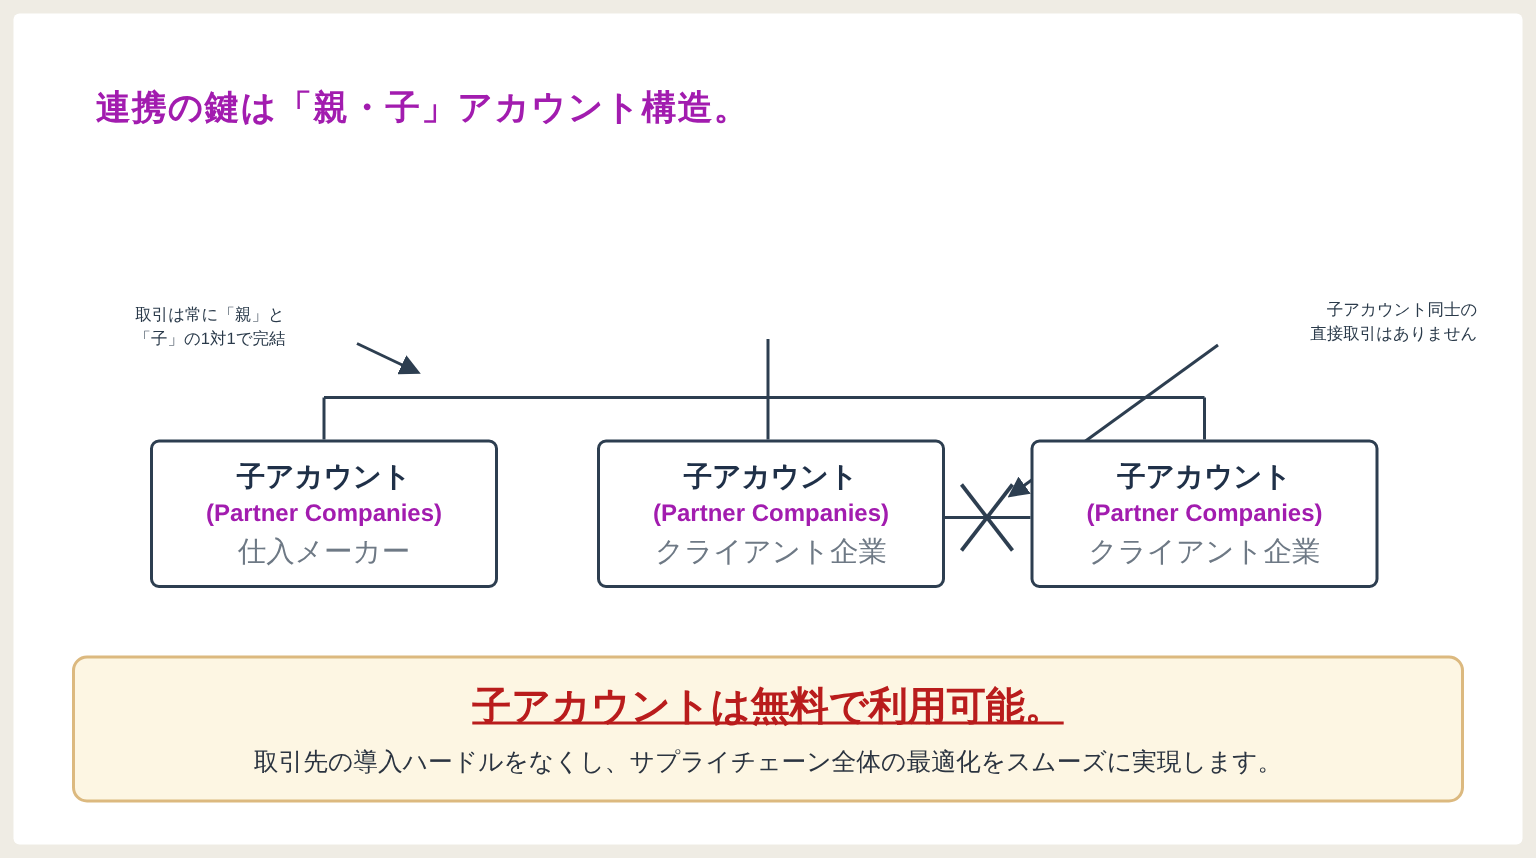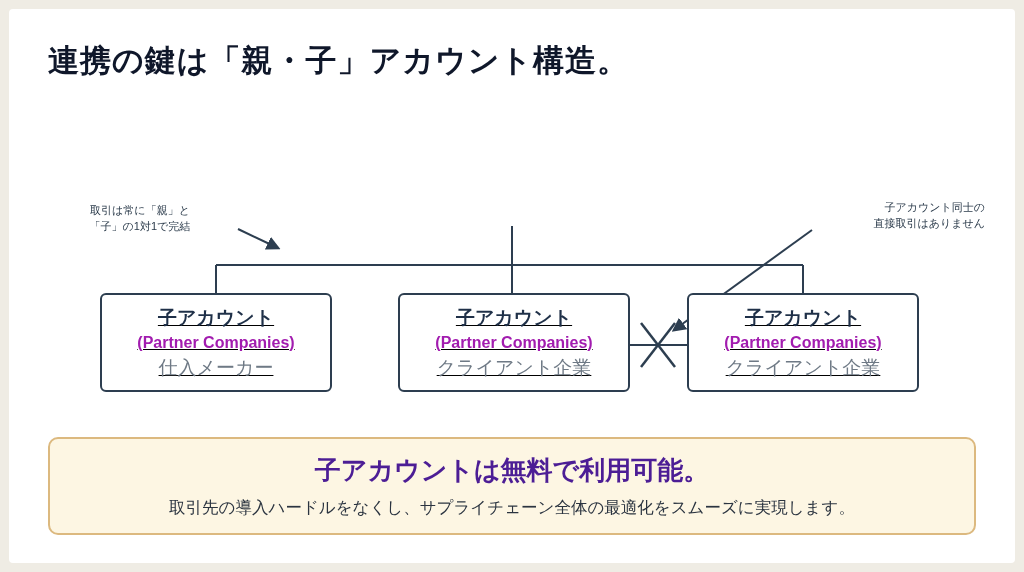--- a/index.html
+++ b/index.html
@@ -15,24 +15,24 @@
   }
   .slide-inner{
     position:absolute;
     left:9px;top:9px;right:9px;bottom:9px;
     background:#ffffff;
     border-radius:4px;
   }
   .slide-title{
     position:absolute;
     left:48px;top:40px;
-    margin:0;
-    font-size:31px;
+    margin:16px;
+    font-size:23px;
     font-weight:bold;
-    color:#0f172a;
+    color:#a21caf;
     letter-spacing:1px;
   }
   .lines-svg{
     position:absolute;left:0;top:0;
     pointer-events:none;
   }
   .parent-box{
     position:absolute;
     left:340px;top:122px;
     width:344px;height:104px;
@@ -52,21 +52,20 @@
     position:absolute;
     top:293px;
     width:232px;height:99px;
     background:#ffffff;
     border:2px solid #2d3e50;
     border-radius:6px;
     box-sizing:border-box;
     display:flex;flex-direction:column;
     align-items:center;justify-content:center;
     gap:3px;
-    text-decoration:underline;
   }
   .child-box.c0{left:100px;}
   .child-box.c1{left:398px;}
   .child-box.c2{left:687px;}
   .child-title{
     color:#1f3048;font-size:19px;font-weight:bold;
   }
   .child-subtitle{
     color:#a21caf;font-size:16px;font-weight:bold;
   }
@@ -92,23 +91,24 @@
     width:928px;height:98px;
     box-sizing:border-box;
     background:#fdf6e3;
     border:2px solid #dcb97f;
     border-radius:10px;
     display:flex;flex-direction:column;
     align-items:center;justify-content:center;
     gap:9px;
   }
   .banner-title{
-    color:#4c1d95;
+    color:#b91c1c;
     font-size:26px;
     font-weight:bold;
+    text-decoration:underline;
   }
   .banner-subtitle{
     color:#2b3440;
     font-size:16.5px;
   }
 </style>
 </head>
 <body>
 
 <div class="slide">

